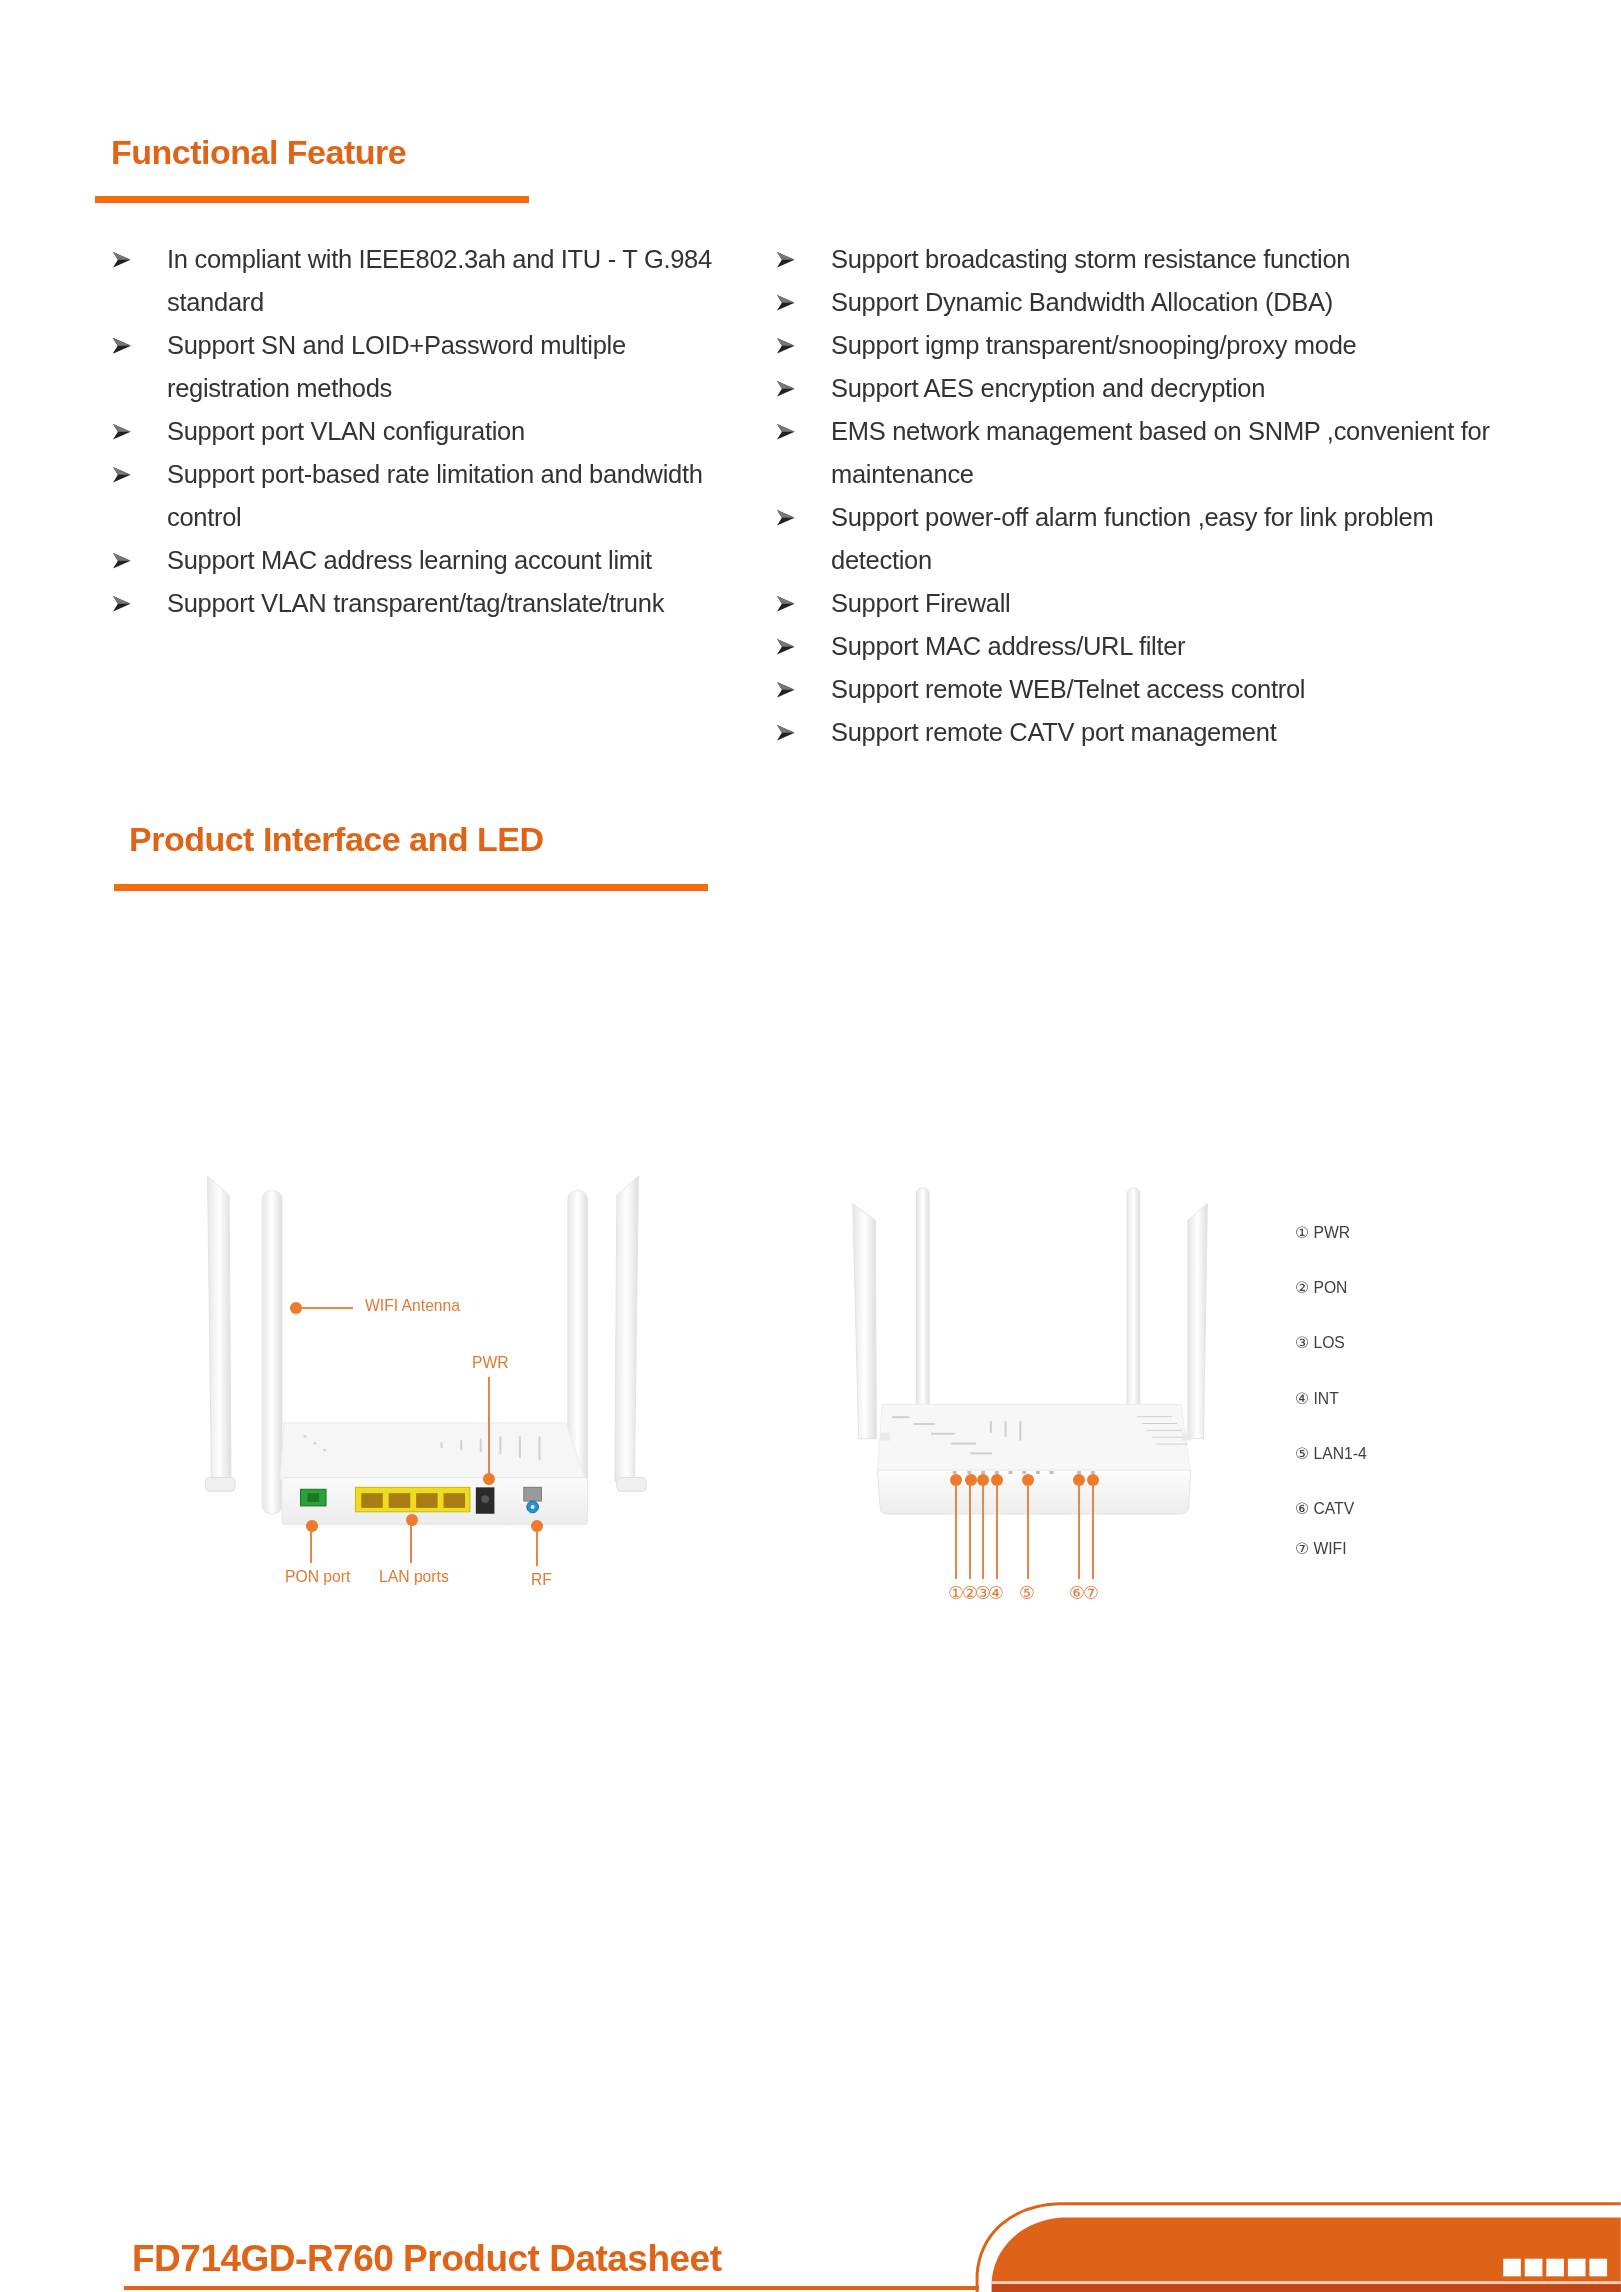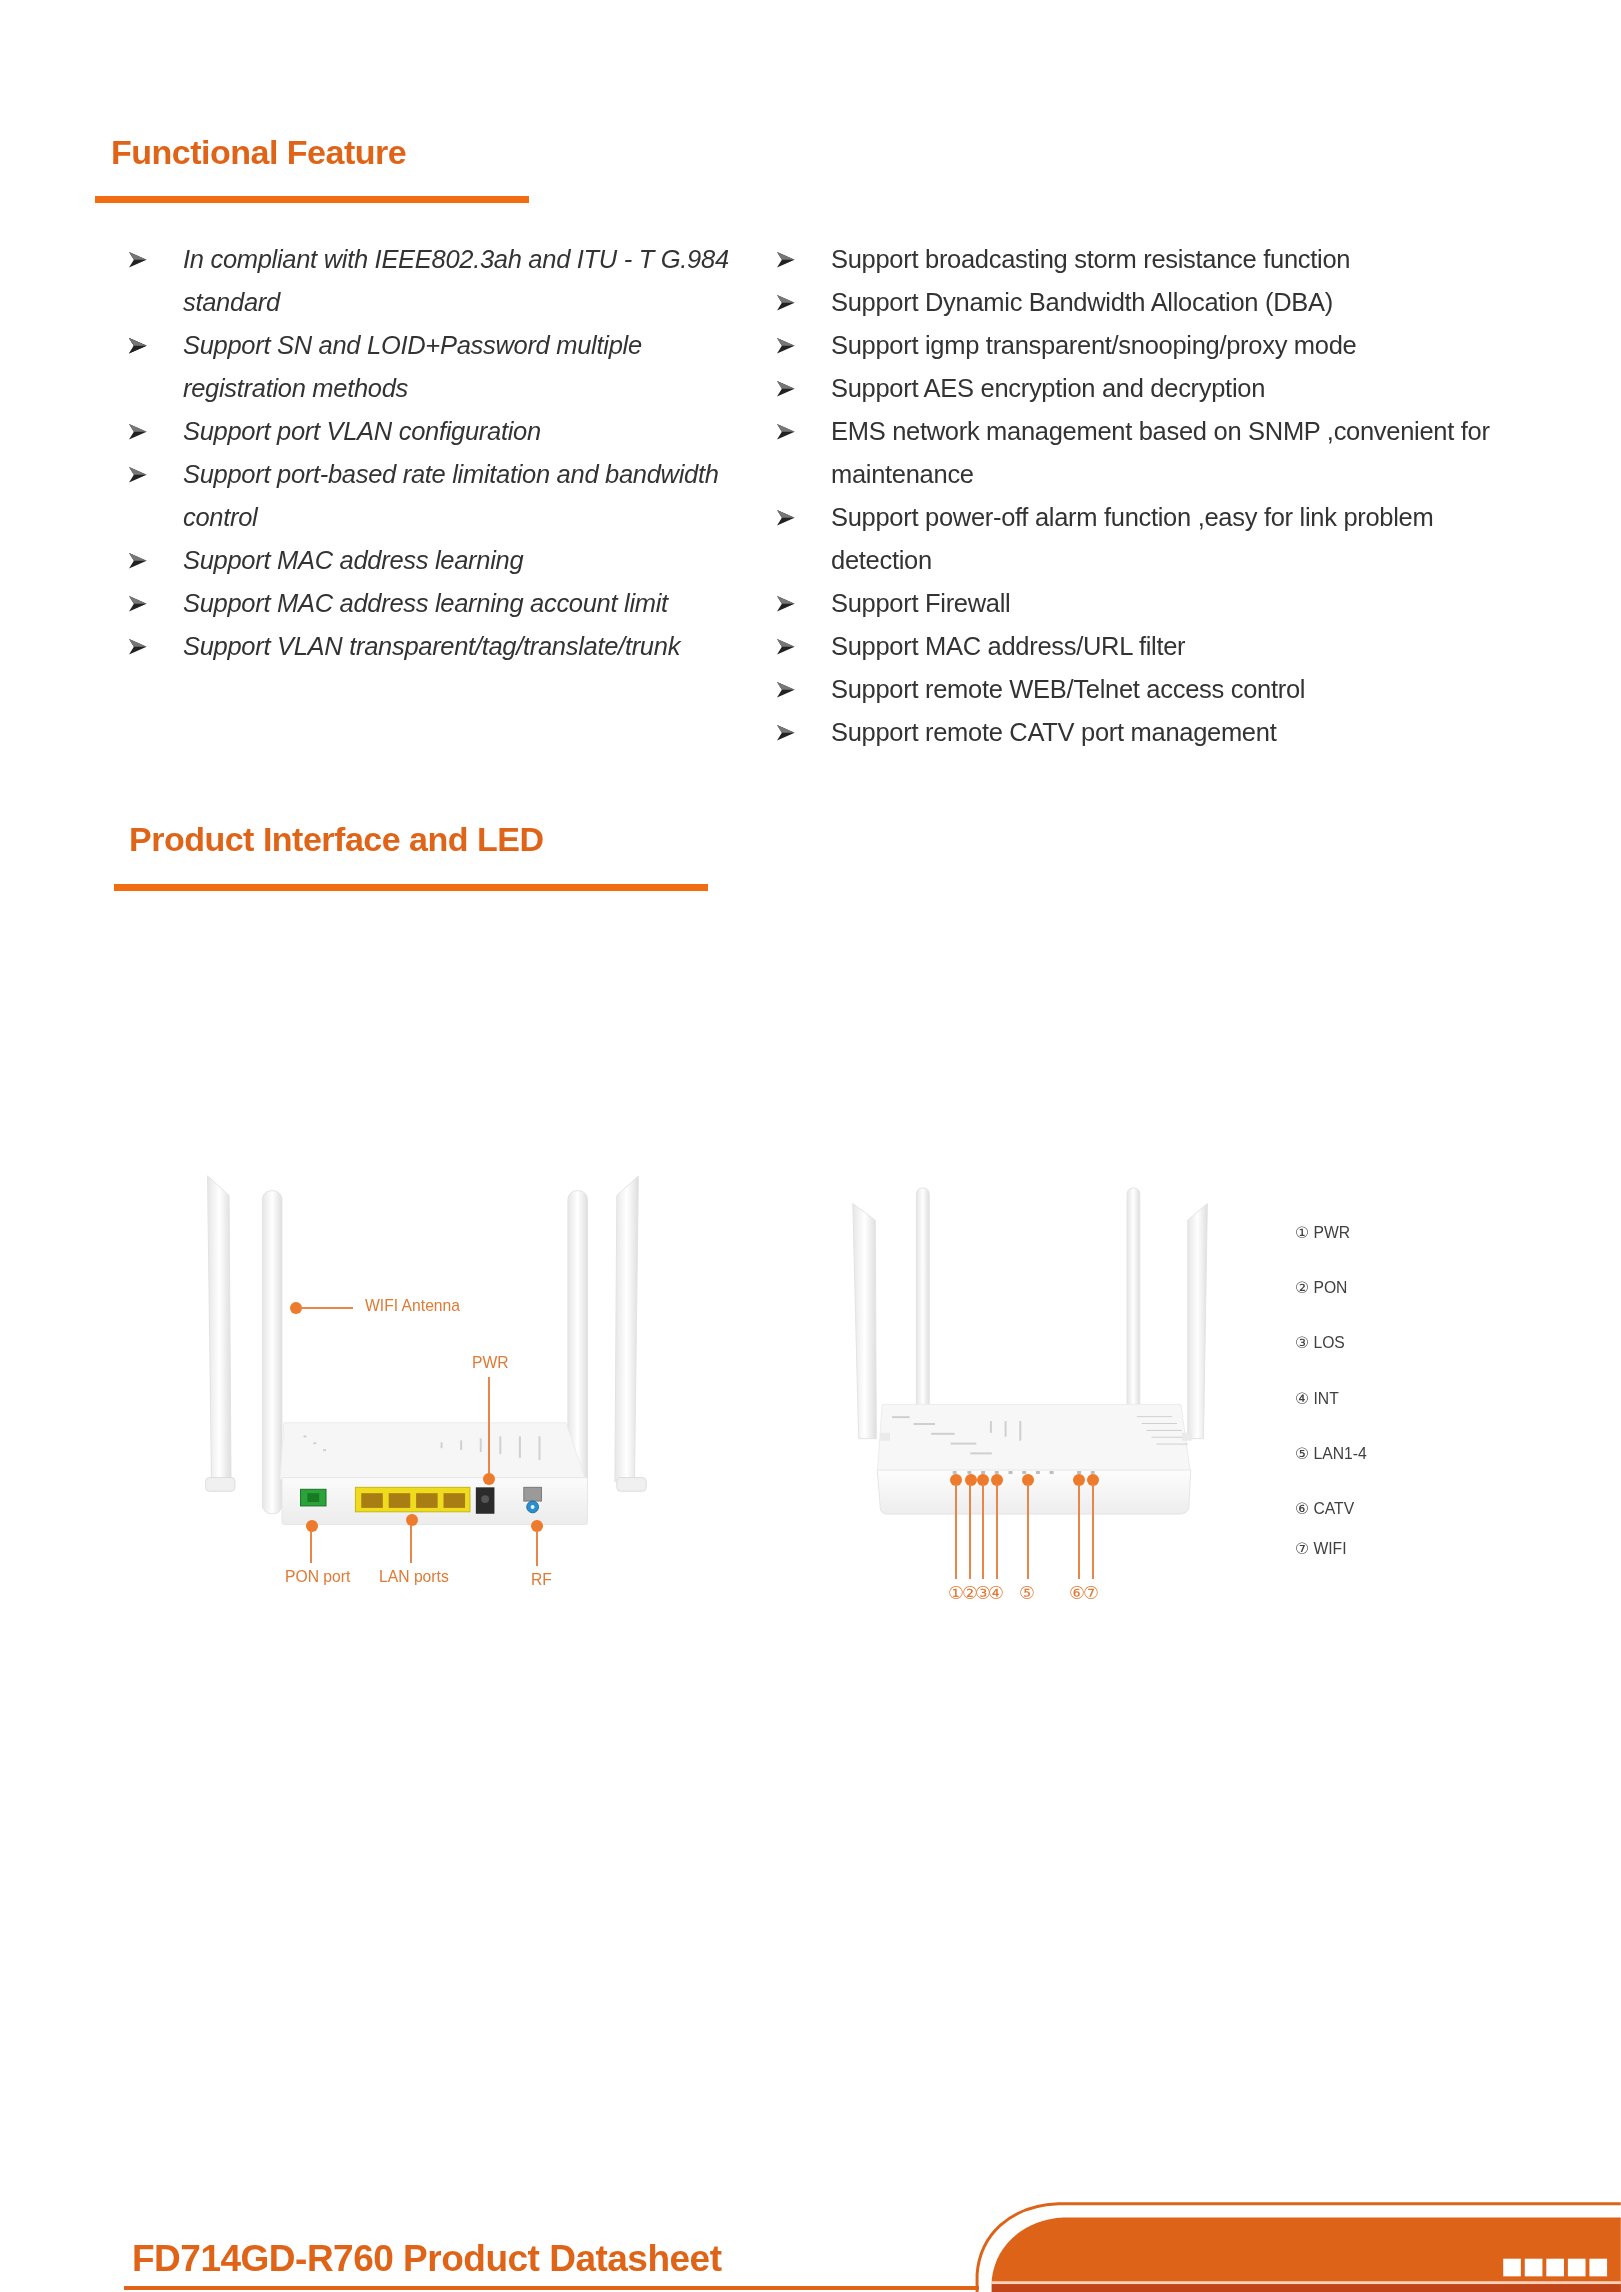--- a/index.html
+++ b/index.html
@@ -22,21 +22,21 @@
   .legend-item { position: absolute; color: #404040; font-size: 15.7px; white-space: nowrap; }
   .footer-title { position: absolute; left: 132px; top: 2238px; color: #e06418; font-weight: bold;
                   font-size: 37px; letter-spacing: -0.5px; white-space: nowrap; }
 </style>
 </head>
 <body>
 
 <h2 class="section-title" style="left:111px; top:135px;">Functional Feature</h2>
 <div class="section-rule" style="left:95px; top:196px; width:434px;"></div>
 
-<ul class="features" style="left:128px; top:238px; width:627px;font-style:italic;">
+<ul class="features" style="left:112px; top:238px; width:627px;">
   <li><span class="bullet">
         <svg width="19.6" height="17.6" viewBox="0 0 20 18">
           <path d="M1 1 L19 9 L1 17 L6 9 Z" fill="#222"></path>
           <path d="M1 1 L19 9 L6 9 Z" fill="#777"></path>
         </svg>
       </span><span>In compliant with IEEE802.3ah and ITU - T G.984 standard</span></li>
   <li><span class="bullet">
         <svg width="19.6" height="17.6" viewBox="0 0 20 18">
           <path d="M1 1 L19 9 L1 17 L6 9 Z" fill="#222"></path>
           <path d="M1 1 L19 9 L6 9 Z" fill="#777"></path>
@@ -53,26 +53,20 @@
           <path d="M1 1 L19 9 L1 17 L6 9 Z" fill="#222"></path>
           <path d="M1 1 L19 9 L6 9 Z" fill="#777"></path>
         </svg>
       </span><span>Support port VLAN configuration</span></li>
   <li><span class="bullet">
         <svg width="19.6" height="17.6" viewBox="0 0 20 18">
           <path d="M1 1 L19 9 L1 17 L6 9 Z" fill="#222"></path>
           <path d="M1 1 L19 9 L6 9 Z" fill="#777"></path>
         </svg>
       </span><span>Support port-based rate limitation and bandwidth control</span></li>
-  <li><span class="bullet">
-        <svg width="19.6" height="17.6" viewBox="0 0 20 18">
-          <path d="M1 1 L19 9 L1 17 L6 9 Z" fill="#222"></path>
-          <path d="M1 1 L19 9 L6 9 Z" fill="#777"></path>
-        </svg>
-      </span><span>Support MAC address learning</span></li>
   <li><span class="bullet">
         <svg width="19.6" height="17.6" viewBox="0 0 20 18">
           <path d="M1 1 L19 9 L1 17 L6 9 Z" fill="#222"></path>
           <path d="M1 1 L19 9 L6 9 Z" fill="#777"></path>
         </svg>
       </span><span>Support MAC address learning account limit</span></li>
   <li><span class="bullet">
         <svg width="19.6" height="17.6" viewBox="0 0 20 18">
           <path d="M1 1 L19 9 L1 17 L6 9 Z" fill="#222"></path>
           <path d="M1 1 L19 9 L6 9 Z" fill="#777"></path>

